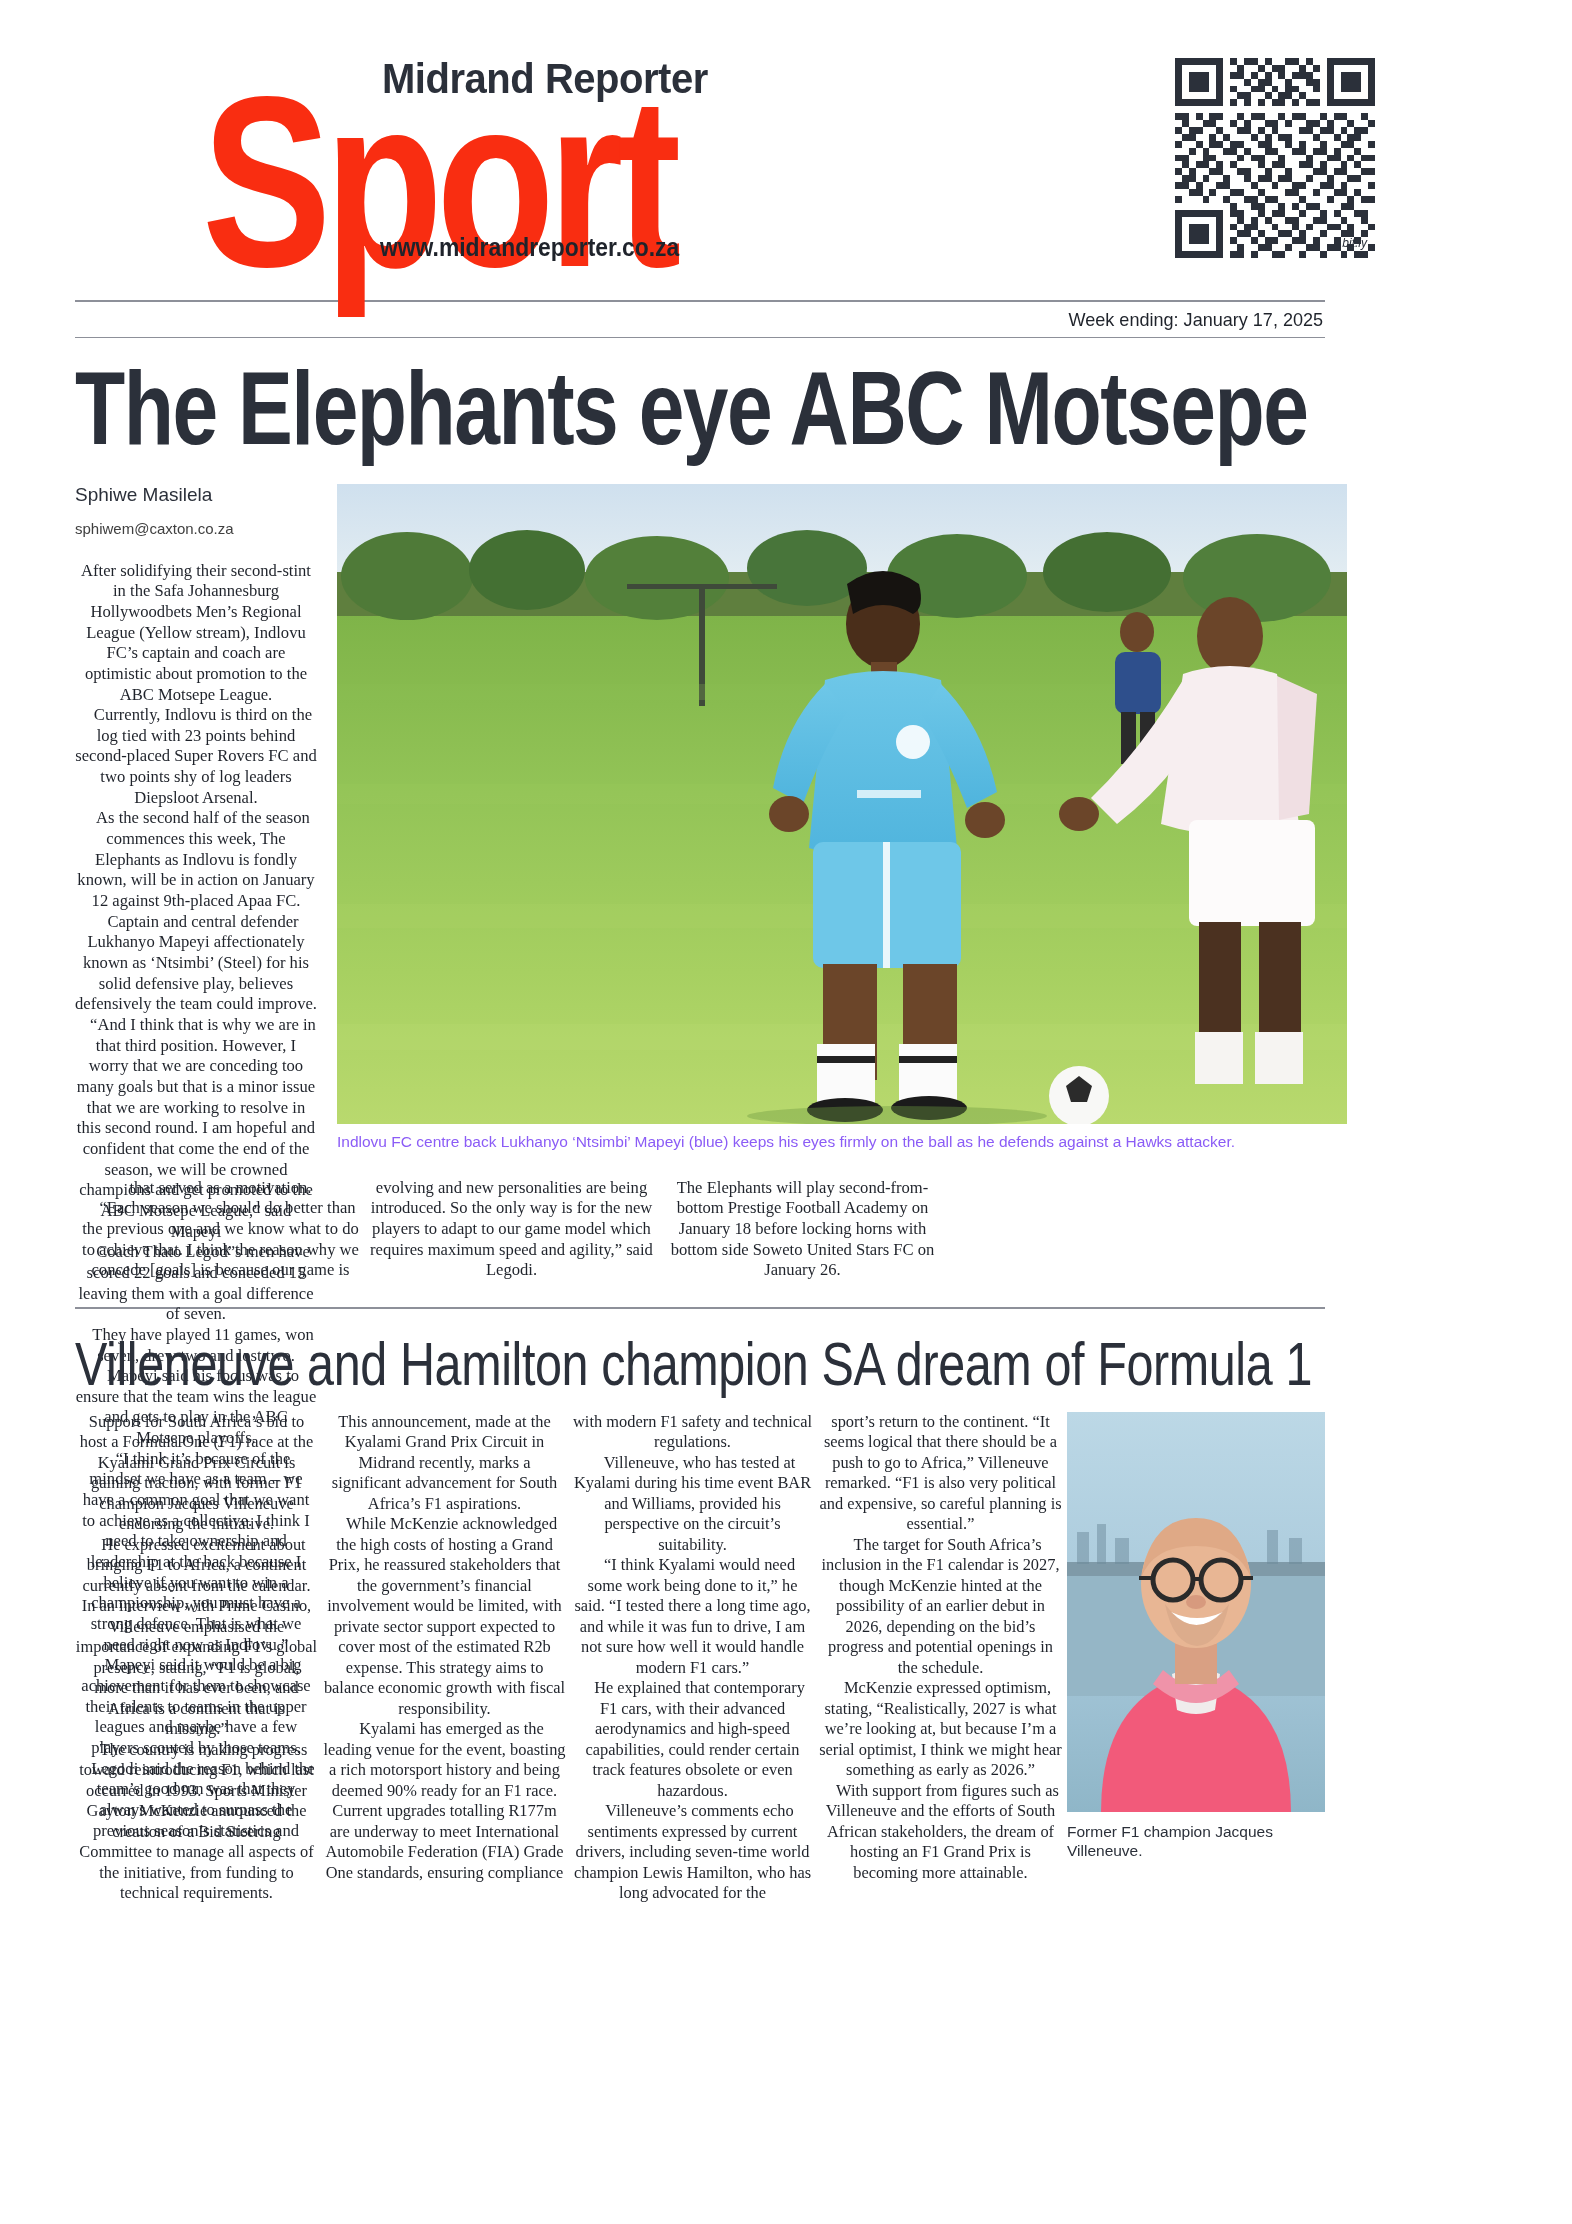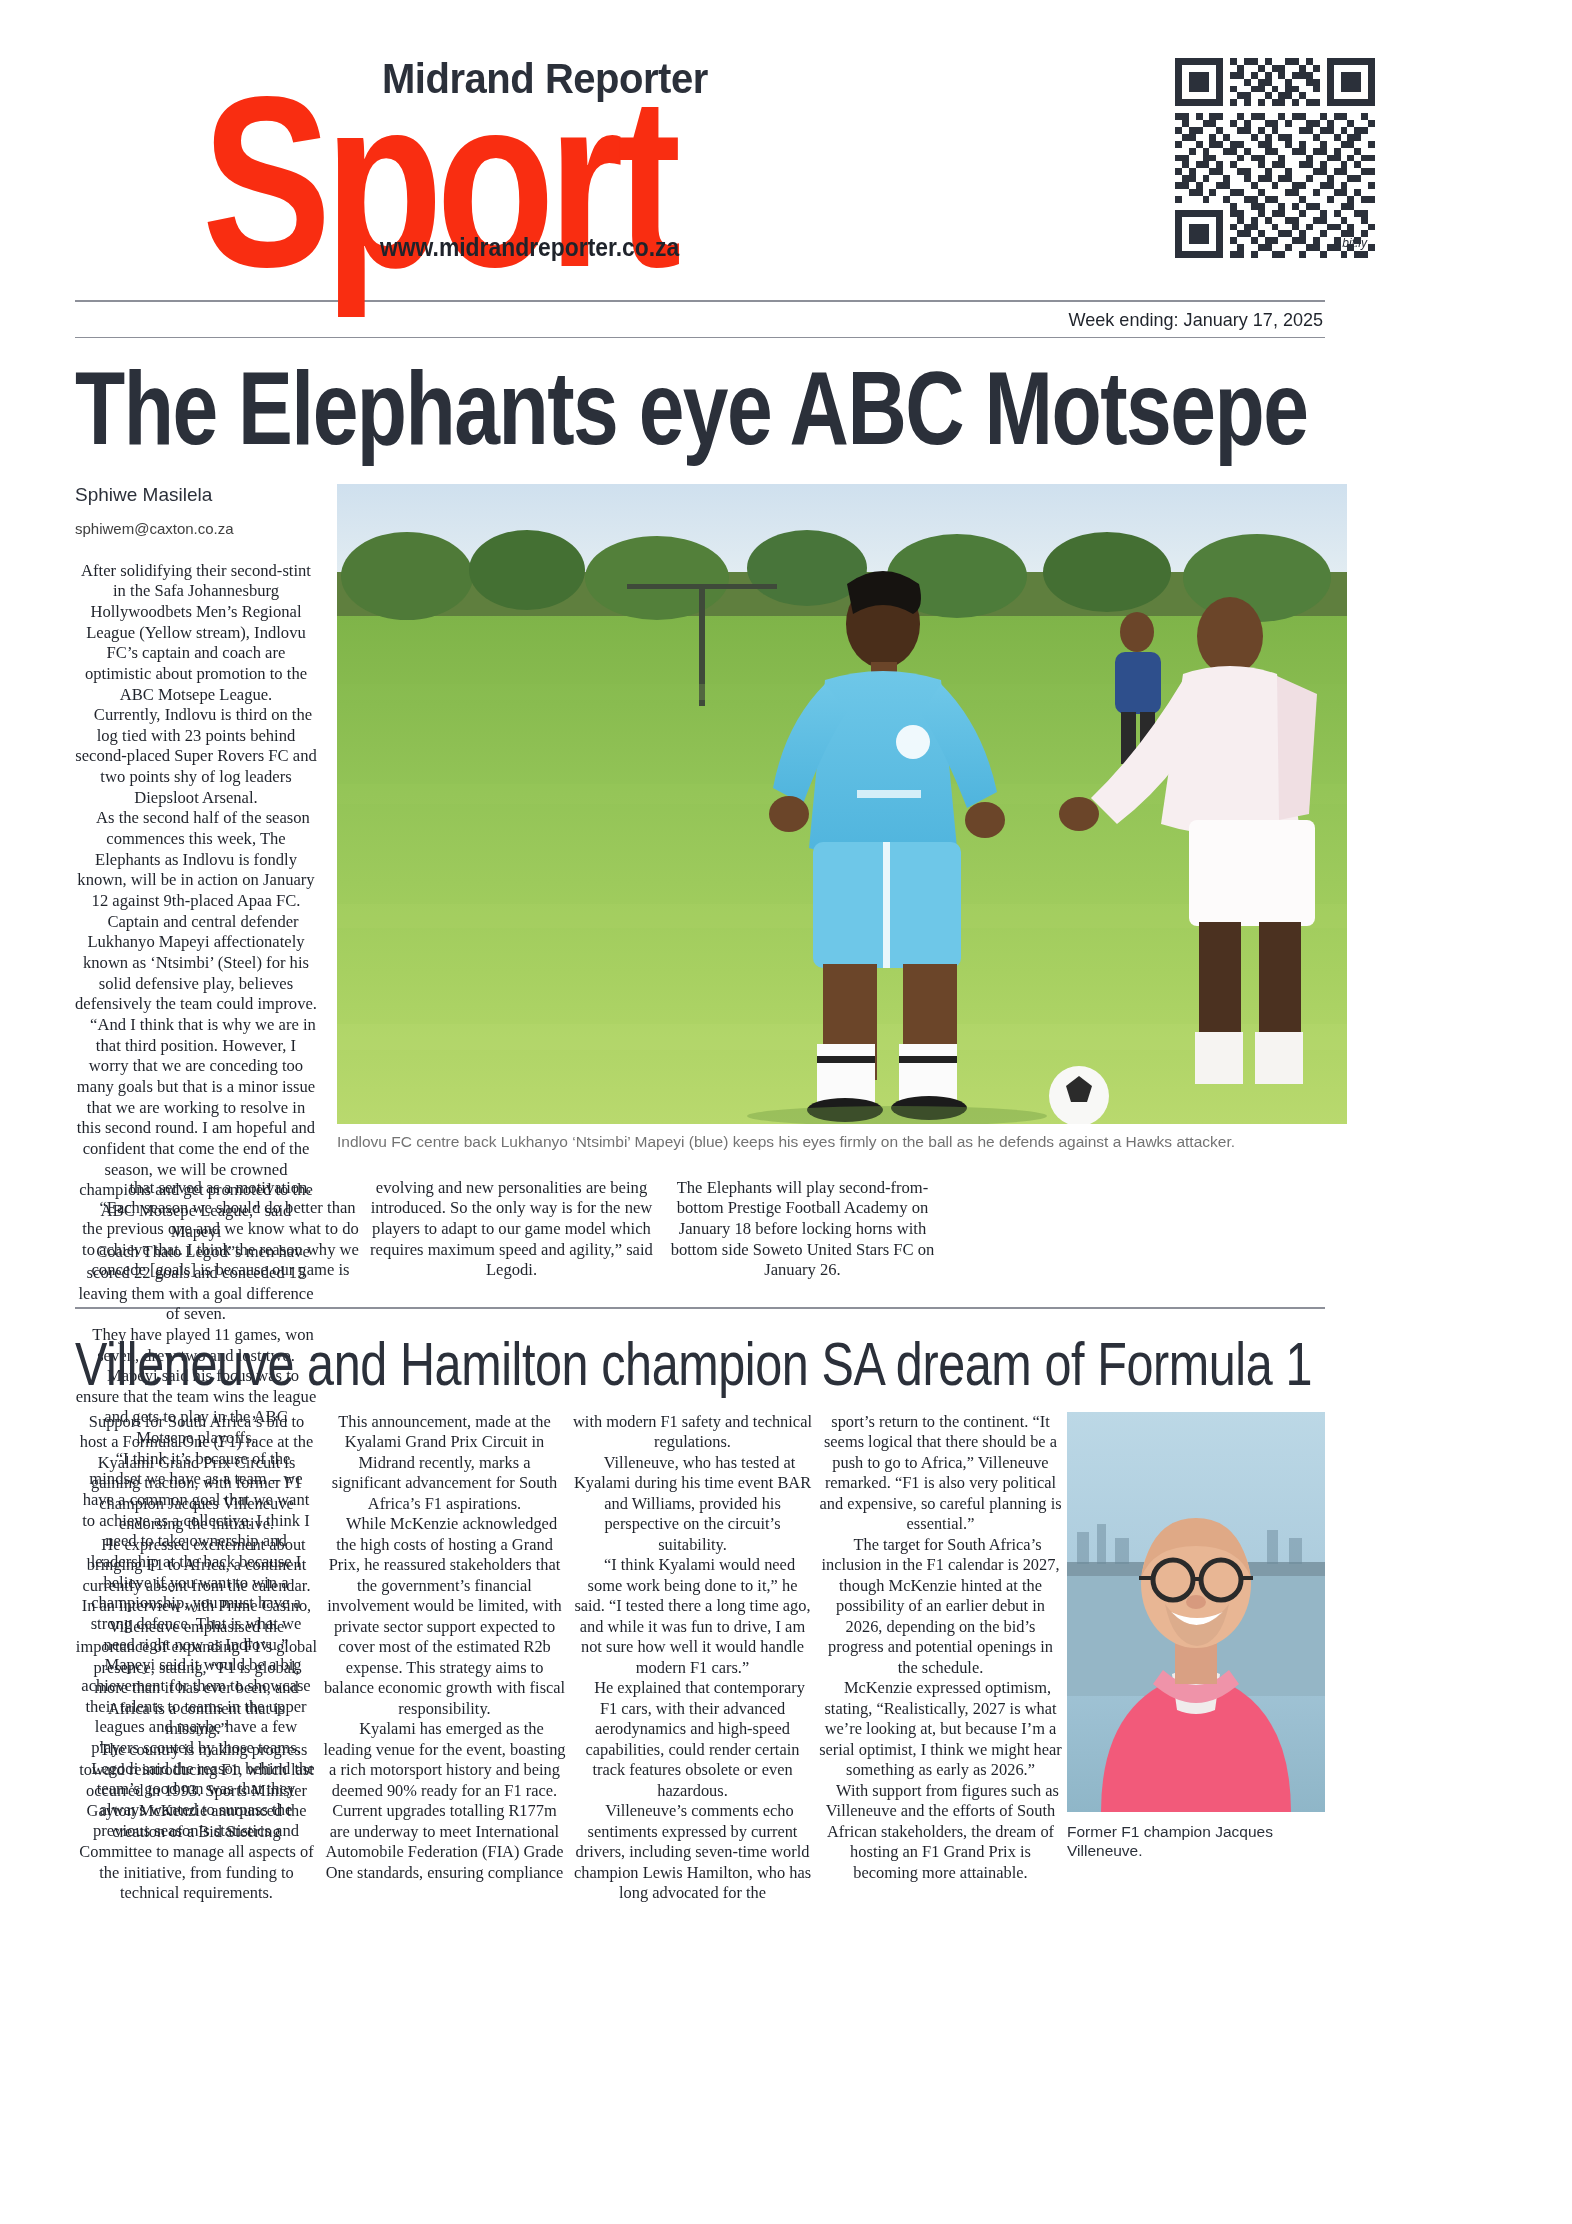--- a/index.html
+++ b/index.html
@@ -85,21 +85,21 @@
   .body-col { font-size:16.6px; line-height:1.245; text-align:center; }
   .body-col p { margin:0; }
   .body-col p.ind { text-indent:14px; }
   .a1-col1 .body-col { margin-top:22px; }
 
   .photo-wrap { position:absolute; left:262px; top:0; width:1010px; height:640px; overflow:hidden; }
   .photo { width:100%; height:100%; display:block; }
   .photo-caption {
     position:absolute; left:262px; top:648px; width:1010px;
     font-family:"Liberation Sans", sans-serif;
-    font-size:15.5px; color:#737373; line-height:1.25;
+    font-size:15.5px; color:#8b5cf6; line-height:1.25;
   }
 
   
   .a1-bottom {
     display:flex; margin-top:22px;
   }
   .a1-bottom .body-col { width:291px; }
 
   .rule-sec { border-top:2px solid #8d9099; margin-top:26px; }
 

